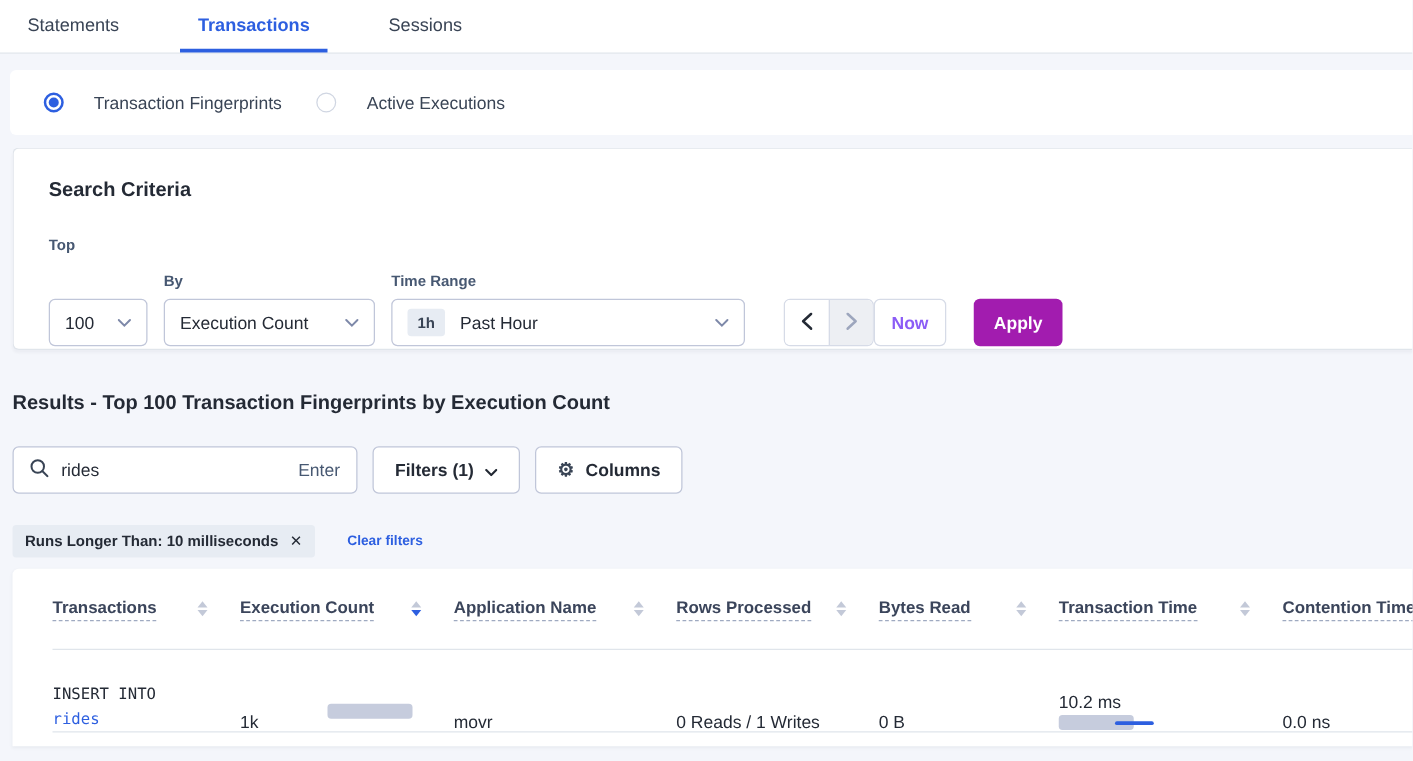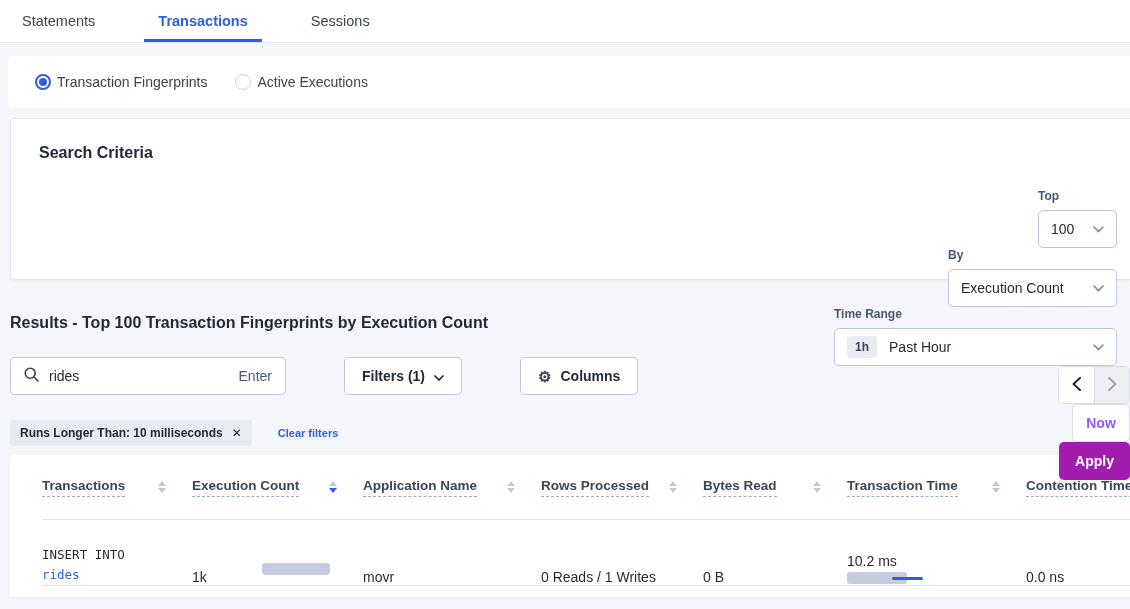--- a/index.html
+++ b/index.html
@@ -41,21 +41,21 @@
   .view-toggle {
     margin: 13px 0 0 8px;
     background: #FFFFFF;
     height: 52px;
     border-radius: 5px 0 0 5px;
     display: flex;
     align-items: center;
     padding-left: 27px;
     gap: 28px;
   }
-  .radio-item { display: flex; align-items: center; gap: 6px; cursor: pointer; }
+  .radio-item { display: flex; align-items: center; gap: 24px; cursor: pointer; }
   .radio-outer {
     width: 16px; height: 16px; border-radius: 50%;
     border: 2px solid #2D5FE0; position: relative; background: #fff;
     flex: 0 0 auto;
   }
   .radio-outer.checked::after {
     content: ""; position: absolute; left: 2px; top: 2px;
     width: 8px; height: 8px; border-radius: 50%; background: #2D5FE0;
   }
   .radio-outer.unchecked { border: 1px solid #D0D6E2; width: 16px; height: 16px; }
@@ -66,29 +66,29 @@
     margin: 10px 0 0 10px;
     background: #FFFFFF;
     border: 1px solid #E0E5EB;
     border-right: 0;
     border-radius: 5px 0 0 5px;
     height: 162px;
     padding: 25px 0 0 28px;
     box-shadow: 0 2px 2px rgba(40,50,70,0.04);
   }
   .criteria-title { font-size: 16px; font-weight: 700; color: #242A35; }
-  .criteria-form { display: flex; align-items: flex-end; margin-top: 27px; flex-direction: column; }
+  .criteria-form { display: flex; align-items: flex-end; margin-top: 27px; }
   .field { display: flex; flex-direction: column; margin-right: 13px; }
   .field-label { font-size: 12px; font-weight: 700; color: #475872; margin-bottom: 7px; }
   .select {
     height: 38px; border: 1px solid #C0C6D9; border-radius: 5px; background: #fff;
     display: flex; align-items: center; padding: 0 12px; cursor: pointer;
     font-size: 14px; color: #242A35; justify-content: space-between; gap: 8px;
   }
-  .select-top { width: 79px; }
+  .select-top { width: 79px; margin-top: 29px; }
   .select-by { width: 169px; }
   .select-time { width: 283px; }
   .time-badge {
     background: #E7ECF3; color: #394455; font-size: 12px; font-weight: 700;
     border-radius: 3px; padding: 4px 8px; margin-right: 4px;
   }
   .select-value { flex: 1; text-align: left; }
   .chev { flex: 0 0 auto; display: inline-flex; }
   .arrow-group {
     display: flex; height: 38px; border: 1px solid #D6DBE7; border-radius: 5px;
@@ -122,21 +122,21 @@
     border-radius: 5px; display: flex; align-items: center; padding: 0 13px; gap: 10px;
   }
   .search-box input {
     border: none; outline: none; flex: 1; font-size: 14px; color: #242A35;
     font-family: "Liberation Sans", sans-serif; min-width: 0; background: transparent;
   }
   .enter-label { font-size: 14px; color: #475872; }
   .btn-outline {
     height: 38px; background: #fff; border: 1px solid #C0C6D9; border-radius: 5px;
     display: flex; align-items: center; gap: 9px; padding: 0 17px;
-    font-size: 14px; font-weight: 700; color: #242A35; cursor: pointer; margin-left: 46px;
+    font-size: 14px; font-weight: 700; color: #242A35; cursor: pointer;
   }
   .gear-glyph { font-size: 15px; color: #394455; line-height: 1; }
 
   .chip-row { margin: 25px 0 0 10px; display: flex; align-items: center; gap: 26px; height: 26px; }
   .filter-chip {
     background: #E7ECF3; border-radius: 3px; height: 26px; display: flex;
     align-items: center; gap: 9px; padding: 0 10px; font-size: 12px;
     font-weight: 600; color: #242A35;
   }
   .chip-close { font-size: 12px; color: #242A35; cursor: pointer; font-weight: 400; }

